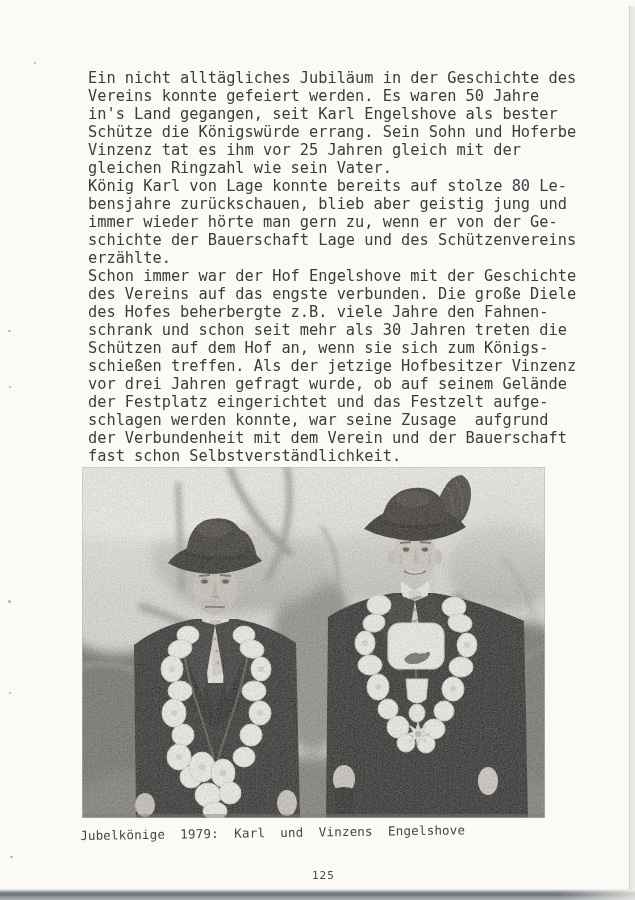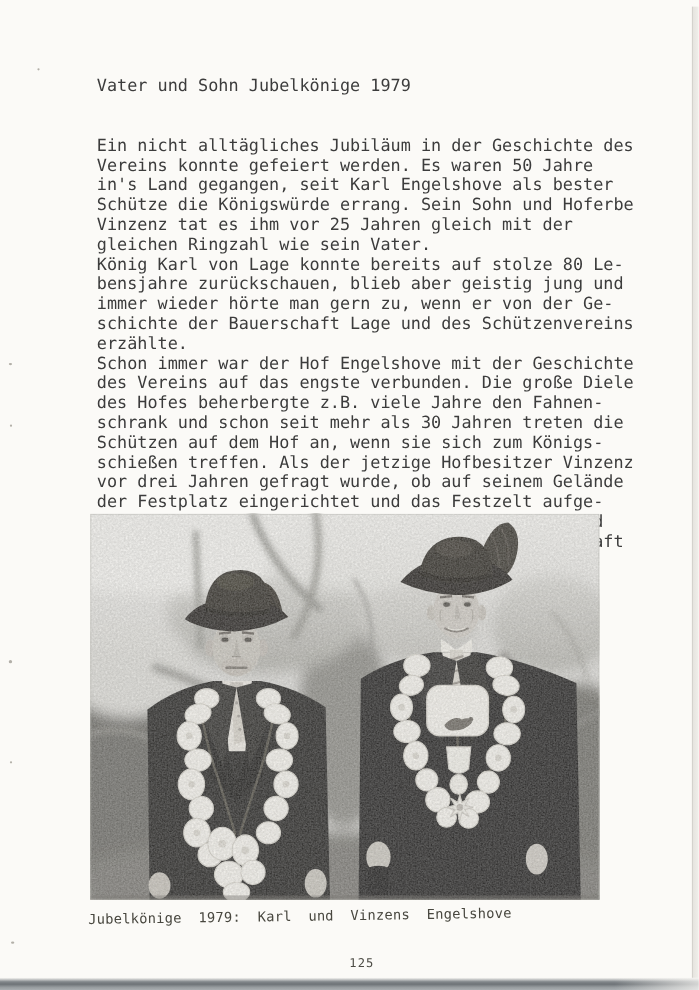--- a/index.html
+++ b/index.html
@@ -17,21 +17,21 @@
   .title{white-space:pre;}
   .body-text{white-space:pre;}
   .photo-wrap{position:absolute;left:82px;top:467px;width:463px;height:351px;}
   .photo-wrap svg{display:block;width:463px;height:351px;}
   .caption{
     position:absolute;left:80px;top:828px;
     font-size:12.5px;color:#48473f;word-spacing:7.5px;letter-spacing:0.2px;
     transform:rotate(-0.85deg);transform-origin:left top;white-space:pre;
   }
   .pagenum{
-    position:absolute;left:312px;top:869px;width:34px;text-align:center;
+    position:absolute;left:312px;top:869px;width:34px;text-align:left;
     font-size:11px;color:#4c4b44;letter-spacing:1px;
   }
   .scan-right{
     position:absolute;left:629px;top:6px;width:6px;height:883px;
     background:linear-gradient(to right,#e6e4df,#f2f0ec);
     border-left:1px solid #d4d2cd;
   }
   .scan-bottom{
     position:absolute;left:0;top:889px;width:635px;height:11px;
     background:linear-gradient(to bottom,#f5f4f1 0%,#82878b 32%,#6e7377 52%,#979c9f 78%,#a9aeb1 100%);
@@ -47,21 +47,20 @@
   .s4{left:8px;top:600px;width:3px;height:3px;}
   .s5{left:9px;top:692px;width:2px;height:2px;}
   .s6{left:10px;top:856px;width:3px;height:2px;}
 </style>
 </head>
 <body>
 
 <div class="page">
 
   <div class="text-block">
-    <div class="title">Vater und Sohn Jubelkönige 1979</div>
     <div class="body-text">Ein nicht alltägliches Jubiläum in der Geschichte des
 Vereins konnte gefeiert werden. Es waren 50 Jahre
 in's Land gegangen, seit Karl Engelshove als bester
 Schütze die Königswürde errang. Sein Sohn und Hoferbe
 Vinzenz tat es ihm vor 25 Jahren gleich mit der
 gleichen Ringzahl wie sein Vater.
 König Karl von Lage konnte bereits auf stolze 80 Le-
 bensjahre zurückschauen, blieb aber geistig jung und
 immer wieder hörte man gern zu, wenn er von der Ge-
 schichte der Bauerschaft Lage und des Schützenvereins

